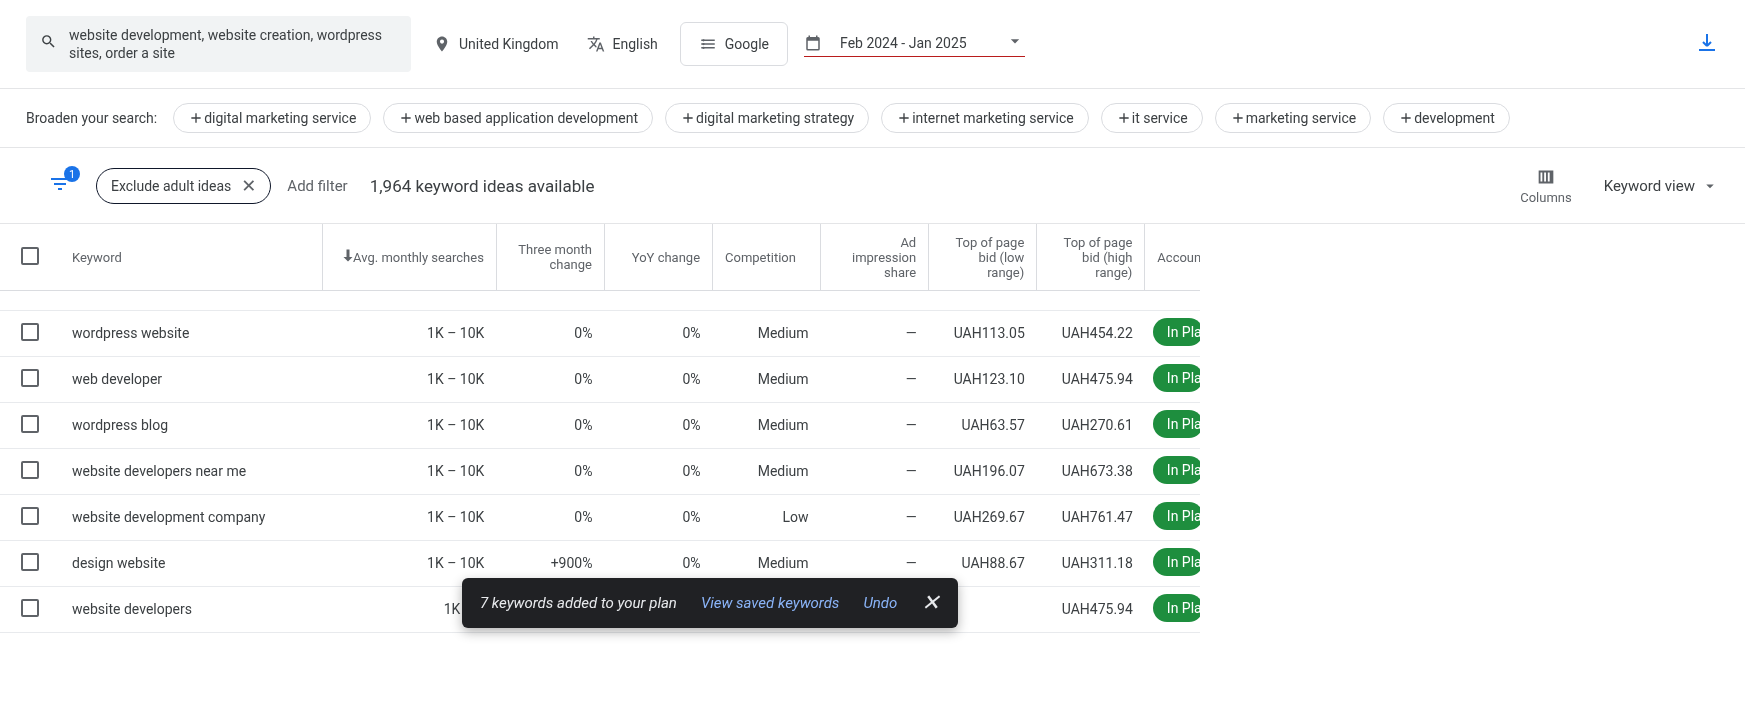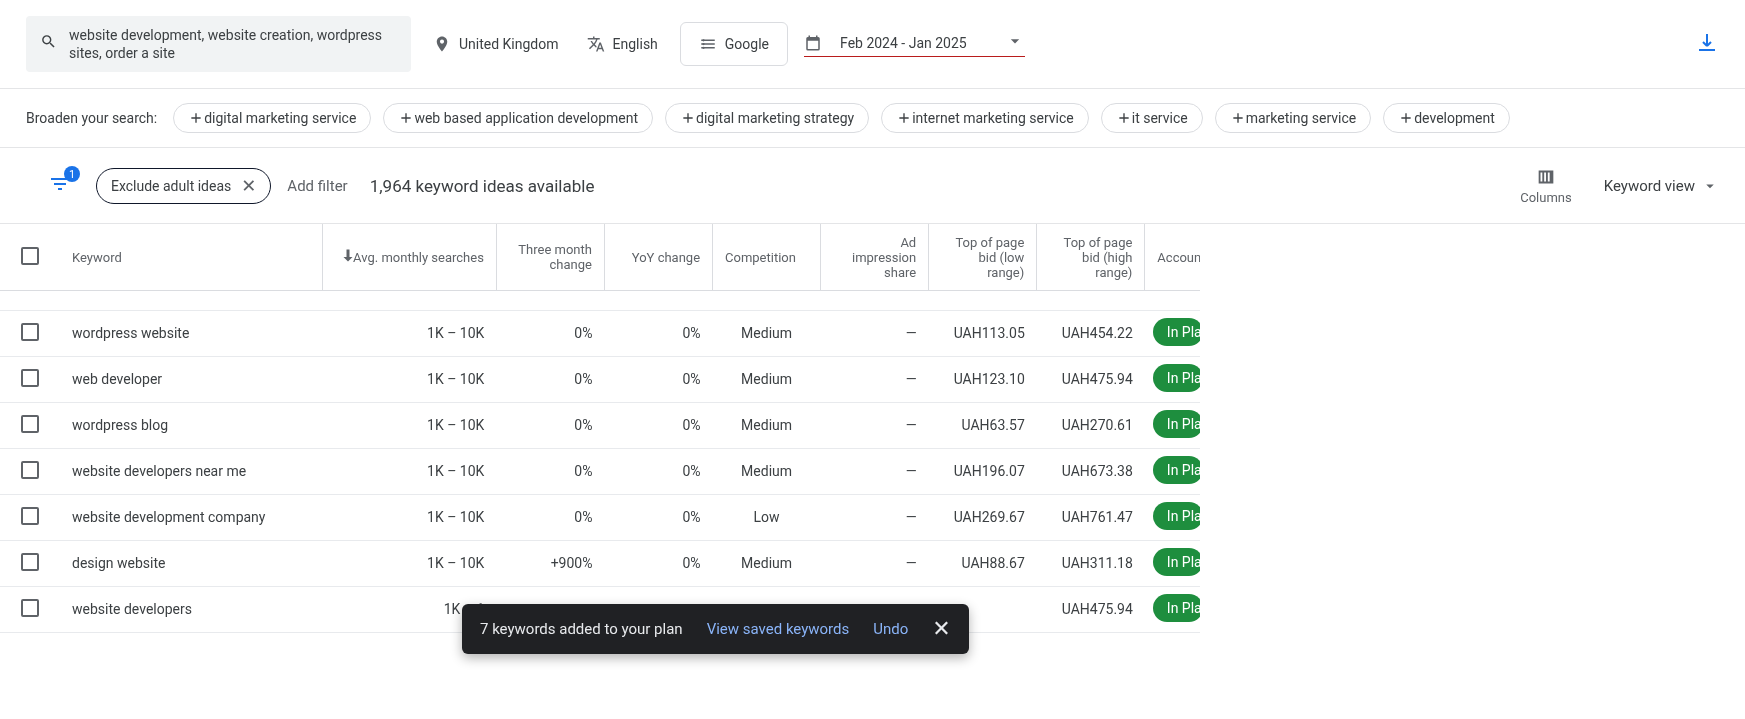--- a/index.html
+++ b/index.html
@@ -49,26 +49,26 @@
   th.acct-col { width: 80px; text-align: left; border-right: none; }
   .sort-arrow { position: absolute; left: 16px; top: 50%; transform: translateY(-50%); }
   .sort-arrow svg { width: 18px; height: 18px; fill: #5f6368; }
   
   tbody tr { border-bottom: 1px solid #e8eaed; height: 46px; }
   tbody tr:first-child { height: 20px; border-bottom: 1px solid #e8eaed; }
   tbody td { padding: 0 12px; font-size: 14px; color: #3c4043; }
   td.chk-cell { text-align: center; }
   td.kw-cell { text-align: left; }
   td.num-right { text-align: right; }
-  td.comp-cell { text-align: center; }
+  td.comp-cell { text-align: right; }
   td.pill-cell { padding-left: 8px; }
   .chk { width: 18px; height: 18px; border: 2px solid #5f6368; border-radius: 2px; display: inline-block; }
   .in-plan { background: #1e8e3e; color: #fff; border-radius: 18px; padding: 6px 14px; font-size: 14px; display: inline-block; white-space: nowrap; overflow: hidden; width: 50px; }
   
-  .snackbar { position: absolute; left: 462px; top: 604px; background: #202124; color: #e8eaed; border-radius: 6px; padding: 14px 18px; display: flex; align-items: center; gap: 24px; font-size: 15px; z-index: 100; box-shadow: 0 4px 12px rgba(0,0,0,0.3); }
+  .snackbar { position: absolute; left: 462px; top: 578px; background: #202124; color: #e8eaed; border-radius: 6px; padding: 14px 18px; display: flex; align-items: center; gap: 24px; font-size: 15px; z-index: 100; box-shadow: 0 4px 12px rgba(0,0,0,0.3); font-style: italic; }
   .snackbar .link-blue { color: #8ab4f8; cursor: pointer; }
   .snackbar .close-big { color: #e8eaed; font-size: 22px; cursor: pointer; line-height: 1; }
 </style>
 </head>
 <body>
 
 <div class="top-bar">
   <div class="search-box">
     <span class="search-icon">
       <svg viewBox="0 0 24 24">

